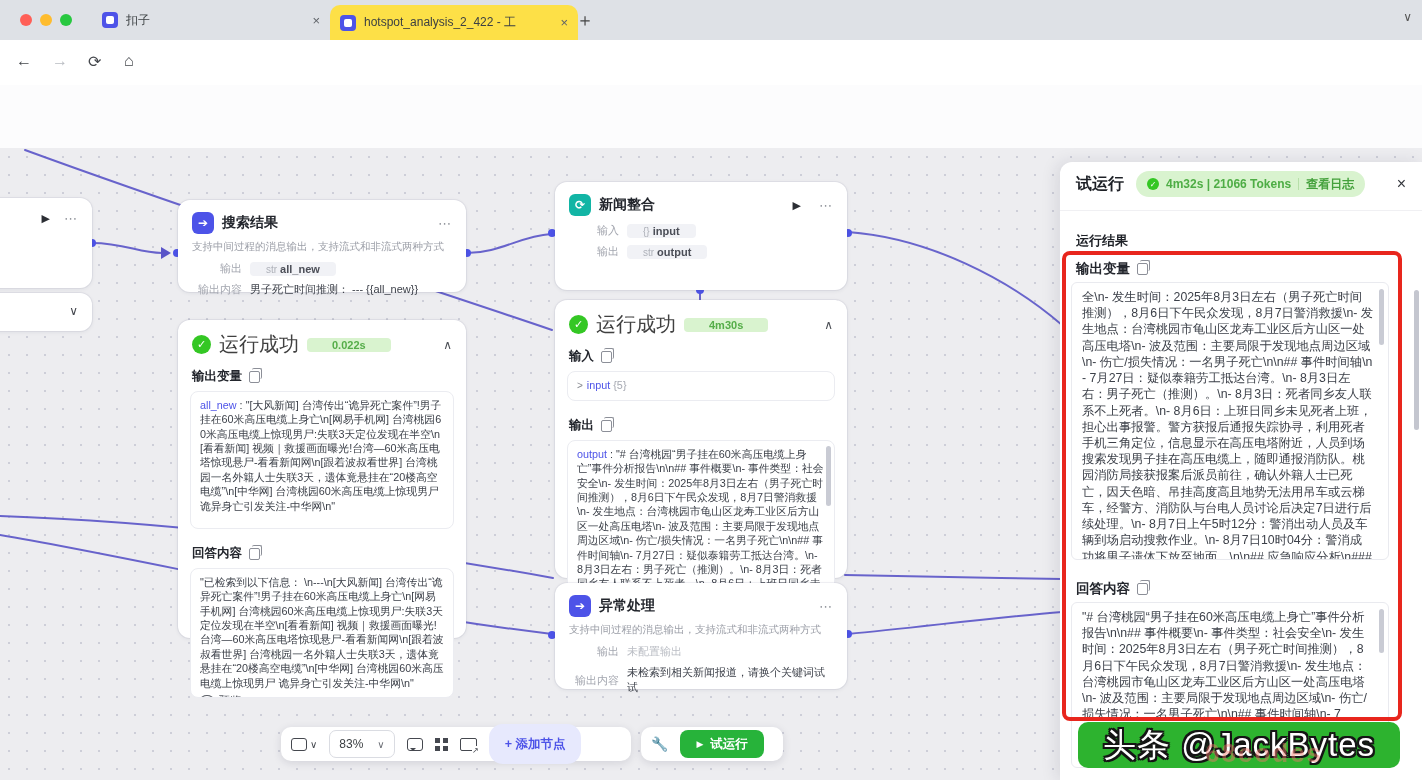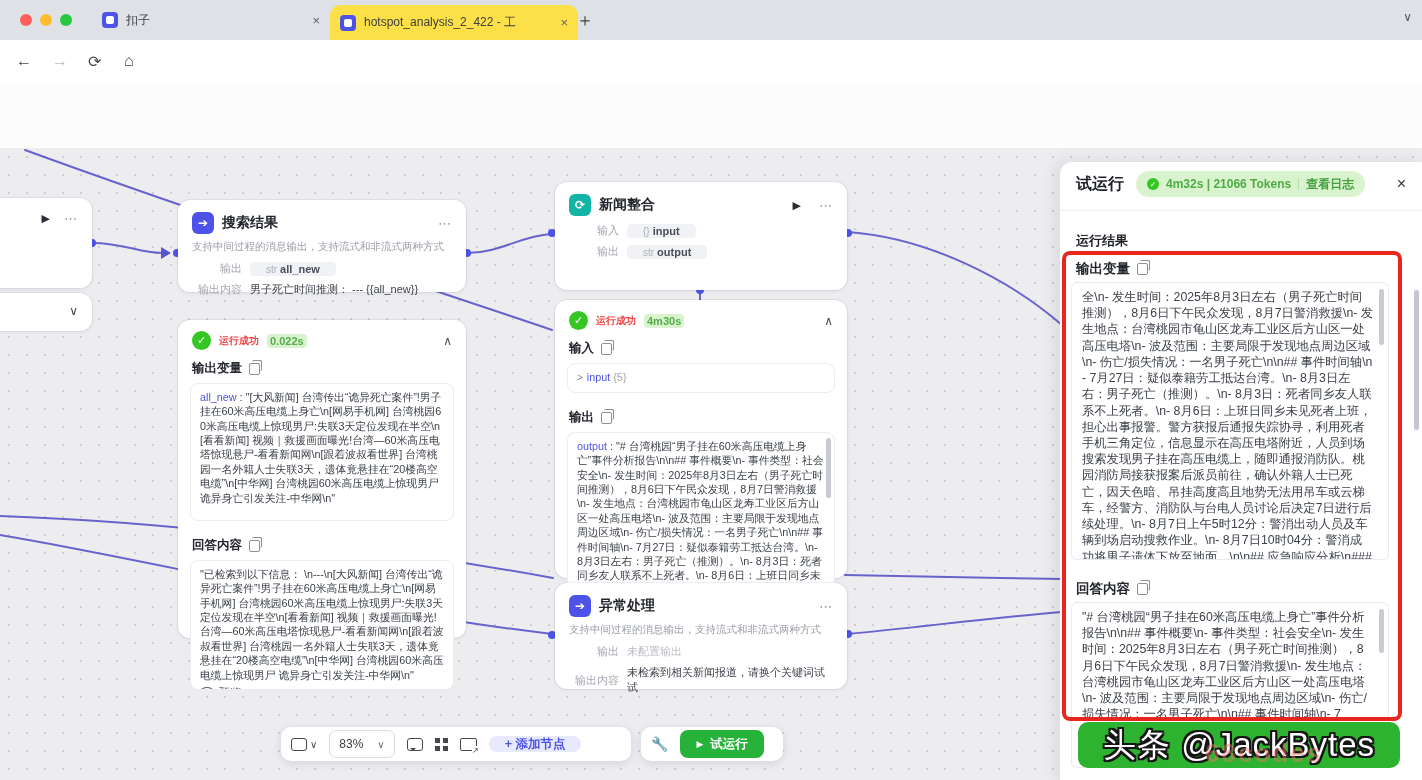--- a/index.html
+++ b/index.html
@@ -63,22 +63,22 @@
   .nplay + .ndots{margin-left:10px;}
   .ndesc{padding:1px 14px 4px;font-size:10.5px;color:#9b9ea7;}
   .frow{display:flex;align-items:center;gap:8px;padding:3px 14px;font-size:11px;}
   .flabel{color:#a3a6af;min-width:50px;text-align:right;flex:none;}
   .badge{background:#f1f2f6;border-radius:4px;padding:1px 16px;color:#4b4e57;font-weight:600;}
   .badge .typ{color:#aeb1b9;font-weight:400;font-size:10px;margin-right:3px;}
   .fval{color:#3d414a;}
   .fval.dim{color:#babdc4;}
   .runhead{display:flex;align-items:center;gap:8px;padding:11px 14px 6px;}
   .okc{width:19px;height:19px;border-radius:50%;background:#34c724;color:#fff;font-size:11px;display:flex;align-items:center;justify-content:center;flex:none;}
-  .runtitle{font-size:10px;font-weight:700;color:#ef4444;}
-  .durpill{background:#d9f3cf;color:#55ad49;font-size:11px;font-weight:600;padding:1px 3px;border-radius:4px;}
+  .runtitle{font-size:20px;font-weight:400;color:#404040;}
+  .durpill{background:#d9f3cf;color:#55ad49;font-size:11px;font-weight:600;padding:1px 25px;border-radius:4px;}
   .collapse{margin-left:auto;color:#4c4f56;font-size:12px;}
   .seclabel{display:flex;align-items:center;gap:7px;padding:4px 14px 2px;font-size:12.5px;font-weight:700;color:#23262d;}
   .cpy{width:9px;height:10px;border:1.4px solid #8c8f98;border-radius:2px;position:relative;flex:none;}
   .cpy:before{content:"";position:absolute;left:2px;top:-4px;width:9px;height:10px;border-top:1.4px solid #8c8f98;border-right:1.4px solid #8c8f98;border-radius:2px;}
   .tbox{margin:4px 12px 8px;border:1px solid #ebecf1;border-radius:8px;padding:6px 9px;font-size:10.8px;line-height:1.33;
         color:#3c4049;word-break:break-all;overflow:hidden;position:relative;background:#fff;}
   .key{color:#4d53e8;}
   .cnt{color:#a6a9b2;}
   .caret{color:#85888f;margin-right:4px;font-size:10px;}
   .preview{display:flex;align-items:center;gap:5px;color:#5a5e66;margin-top:3px;font-size:11px;}
@@ -93,21 +93,21 @@
   .zoomsel{border:1px solid #dadce2;border-radius:7px;height:26px;display:flex;align-items:center;gap:14px;padding:0 9px;font-size:12px;color:#3c4043;}
   .bubble{width:14px;height:11px;border:1.5px solid #45484f;border-radius:3px;position:relative;}
   .bubble:after{content:"";position:absolute;left:2px;bottom:-4px;border:3px solid transparent;border-top-color:#45484f;}
   .gridic{width:13px;height:13px;background:
       linear-gradient(#45484f,#45484f) 0 0/5px 5px no-repeat,
       linear-gradient(#45484f,#45484f) 8px 0/5px 5px no-repeat,
       linear-gradient(#45484f,#45484f) 0 8px/5px 5px no-repeat,
       linear-gradient(#45484f,#45484f) 8px 8px/5px 5px no-repeat;}
   .monic{width:15px;height:11px;border:1.5px solid #45484f;border-radius:2px;position:relative;}
   .monic:after{content:"↗";position:absolute;right:-3px;bottom:-5px;font-size:8px;color:#45484f;background:#fff;}
-  .addnode{height:16px;border-radius:14px;background:#e7e9fd;color:#4d53e8;font-size:12.5px;font-weight:600;
+  .addnode{height:40px;border-radius:14px;background:#e7e9fd;color:#4d53e8;font-size:12.5px;font-weight:600;
            display:flex;align-items:center;padding:0 16px;}
   .wrench{font-size:14px;color:#45484f;}
   .runbtn{height:28px;border-radius:8px;background:#27b33a;color:#fff;font-size:12.5px;font-weight:600;
           display:flex;align-items:center;gap:7px;padding:0 16px;}
   .runbtn .tri{font-size:9px;}
   
   .panel{position:absolute;right:0;top:162px;width:362px;height:618px;background:#fff;border-radius:12px 0 0 0;
          box-shadow:-4px 0 16px rgba(30,32,60,.10);z-index:5;}
   .phead{position:absolute;left:0;top:0;width:100%;height:44px;display:flex;align-items:center;gap:12px;padding:0 16px;box-sizing:border-box;}
   .ptitle{font-size:16px;font-weight:700;color:#1d2026;}

